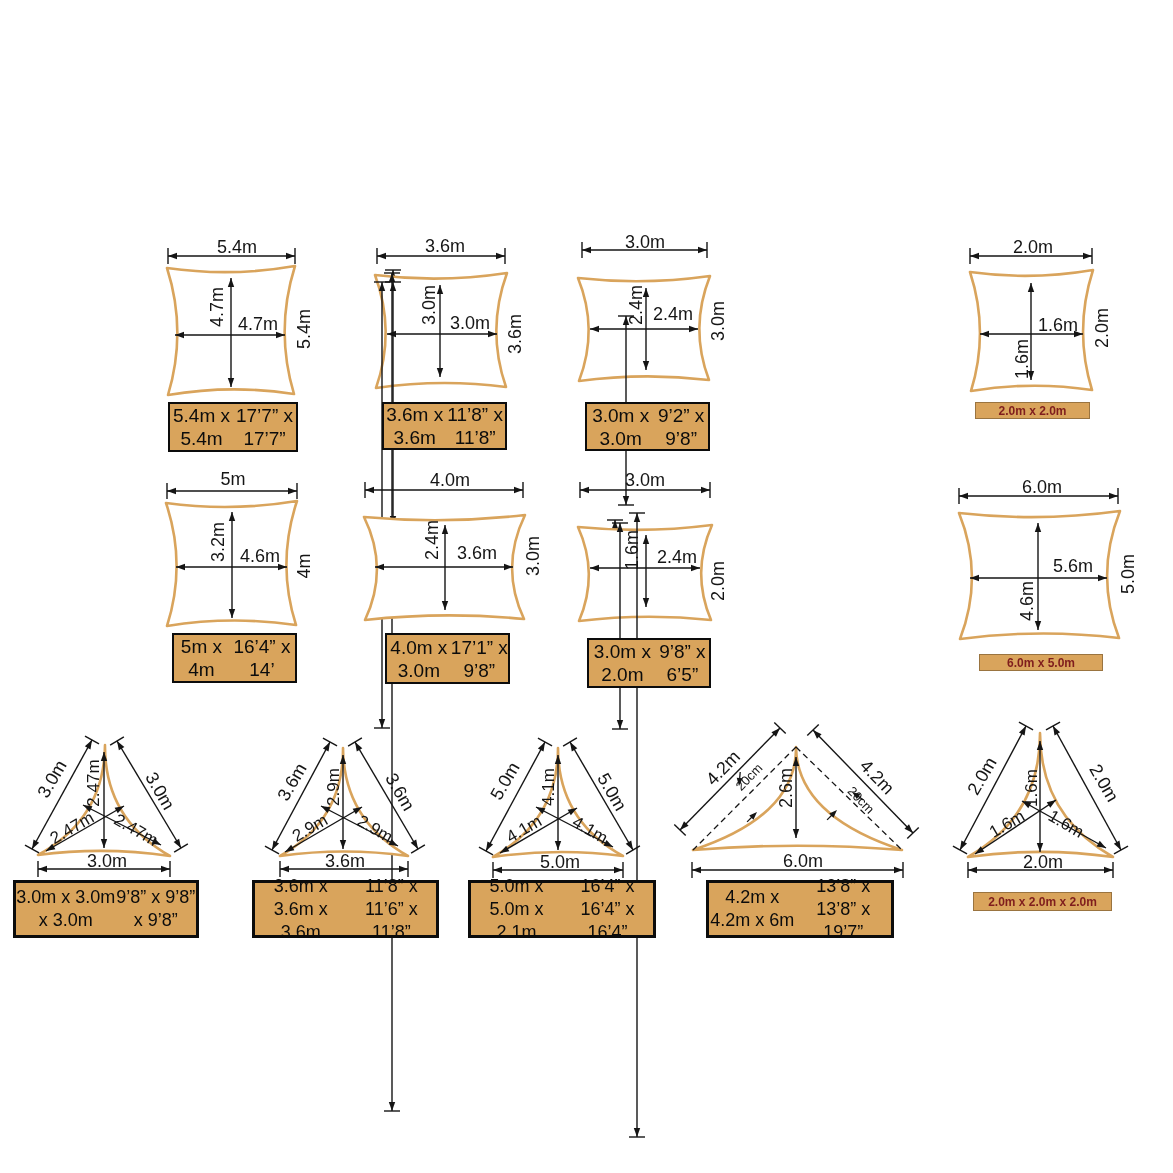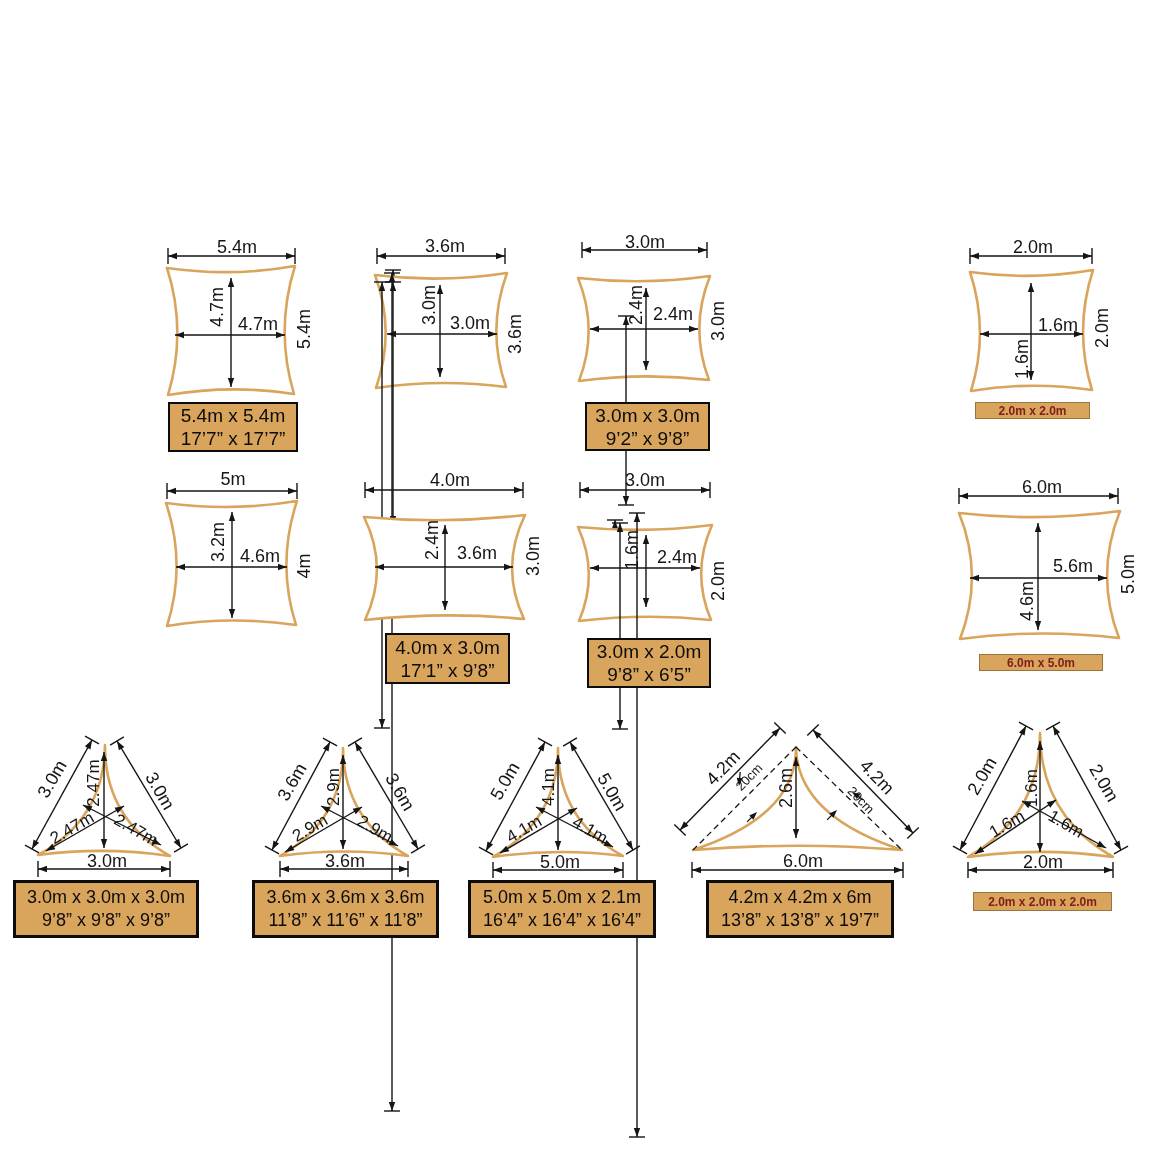--- a/index.html
+++ b/index.html
@@ -4,21 +4,21 @@
 <style>
   html,body{margin:0;padding:0;background:#ffffff;}
   #canvas{position:relative;width:1173px;height:1173px;background:#fff;overflow:hidden;
           font-family:"Liberation Sans", sans-serif;color:#151515;}
   #art{position:absolute;left:0;top:0;}
   .dim{position:absolute;white-space:nowrap;font-size:18px;color:#151515;
        transform:translate(-50%,-50%) rotate(var(--rot,0deg));line-height:1;}
   .dim.sm{font-size:17px;}
   .dim.xs{font-size:13px;}
   .nbox{position:absolute;background:#D9A45C;border:2px solid #0c0c0c;display:flex;
-        flex-direction:column;align-items:center;justify-content:center;
+        flex-direction:row;align-items:center;justify-content:center;
         text-align:center;font-size:19px;line-height:23px;color:#0c0c0c;}
   .nbox.tri{border-width:3px;font-size:18px;line-height:23px;}
   .nbar{position:absolute;background:#D9A45C;border:1px solid #9a7440;display:flex;
         align-items:center;justify-content:center;font-size:12px;font-weight:700;color:#7f1d1d;}
 </style>
 </head>
 <body>
 
 <div id="canvas">
   <svg id="art" width="1173" height="1173" viewBox="0 0 1173 1173">
@@ -295,40 +295,48 @@
   <span class="dim" style="left:258px;top:324px">4.7m</span>
   <div class="nbox" style="left:168px;top:402px;width:126px;height:46px">
     <div>5.4m x 5.4m</div>
     <div>17’7” x 17’7”</div>
   </div>
 
   <span class="dim" style="left:445px;top:246px">3.6m</span>
   <span class="dim" style="left:515px;top:334px;--rot:-90deg">3.6m</span>
   <span class="dim" style="left:429px;top:305px;--rot:-90deg">3.0m</span>
   <span class="dim" style="left:470px;top:323px">3.0m</span>
+  <div class="nbox" style="left:382px;top:402px;width:121px;height:44px">
+    <div>3.6m x 3.6m</div>
+    <div>11’8” x 11’8”</div>
+  </div>
 
   <span class="dim" style="left:645px;top:242px">3.0m</span>
   <span class="dim" style="left:718px;top:321px;--rot:-90deg">3.0m</span>
   <span class="dim" style="left:636px;top:305px;--rot:-90deg">2.4m</span>
   <span class="dim" style="left:673px;top:314px">2.4m</span>
   <div class="nbox" style="left:585px;top:402px;width:121px;height:45px">
     <div>3.0m x 3.0m</div>
     <div>9’2” x 9’8”</div>
   </div>
 
   <span class="dim" style="left:1033px;top:247px">2.0m</span>
   <span class="dim" style="left:1102px;top:328px;--rot:-90deg">2.0m</span>
   <span class="dim" style="left:1058px;top:325px">1.6m</span>
   <span class="dim" style="left:1022px;top:359px;--rot:-90deg">1.6m</span>
   <div class="nbar" style="left:975px;top:402px;width:113px;height:15px">2.0m x 2.0m</div>
 
   <span class="dim" style="left:233px;top:479px">5m</span>
   <span class="dim" style="left:304px;top:566px;--rot:-90deg">4m</span>
   <span class="dim" style="left:218px;top:542px;--rot:-90deg">3.2m</span>
   <span class="dim" style="left:260px;top:556px">4.6m</span>
+  <div class="nbox" style="left:172px;top:633px;width:121px;height:46px">
+    <div>5m x 4m</div>
+    <div>16’4” x 14’</div>
+  </div>
 
   <span class="dim" style="left:450px;top:480px">4.0m</span>
   <span class="dim" style="left:533px;top:556px;--rot:-90deg">3.0m</span>
   <span class="dim" style="left:432px;top:540px;--rot:-90deg">2.4m</span>
   <span class="dim" style="left:477px;top:553px">3.6m</span>
   <div class="nbox" style="left:385px;top:633px;width:121px;height:47px">
     <div>4.0m x 3.0m</div>
     <div>17’1” x 9’8”</div>
   </div>
 

